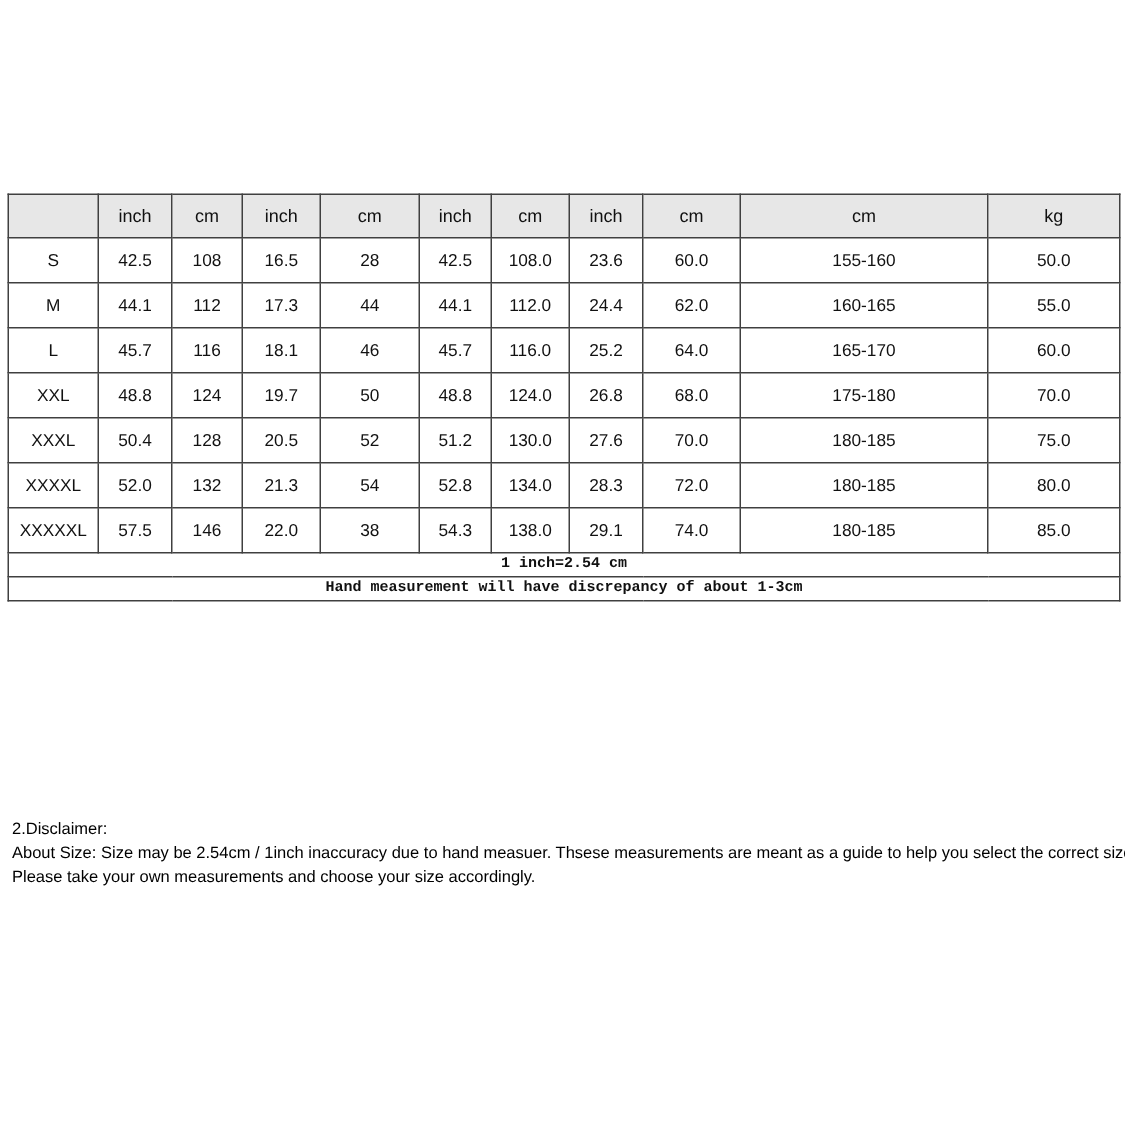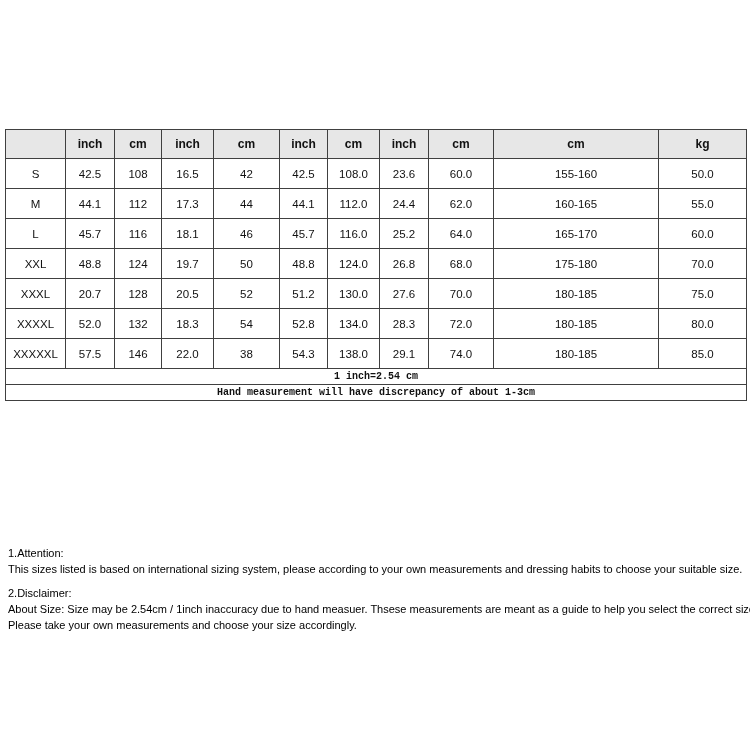--- a/index.html
+++ b/index.html
@@ -32,21 +32,21 @@
   }
   .group-row th {
     height: 31px;
     font-size: 13.5px;
     font-weight: bold;
     background: #e7e7e7;
   }
   .unit-row th {
     height: 29px;
     font-size: 12px;
-    font-weight: bold;
+    font-weight: normal;
     background: #e7e7e7;
   }
   .size-table tbody td {
     height: 30px;
     font-size: 11.5px;
     font-weight: normal;
     background: #ffffff;
   }
   .size-table tfoot td {
     height: 16px;
@@ -105,21 +105,21 @@
         <th>cm</th>
         <th>kg</th>
       </tr>
     </thead>
     <tbody>
         <tr>
           <td>S</td>
           <td>42.5</td>
           <td>108</td>
           <td>16.5</td>
-          <td>42</td>
+          <td>28</td>
           <td>42.5</td>
           <td>108.0</td>
           <td>23.6</td>
           <td>60.0</td>
           <td>155-160</td>
           <td>50.0</td>
         </tr>
         <tr>
           <td>M</td>
           <td>44.1</td>
@@ -154,36 +154,36 @@
           <td>50</td>
           <td>48.8</td>
           <td>124.0</td>
           <td>26.8</td>
           <td>68.0</td>
           <td>175-180</td>
           <td>70.0</td>
         </tr>
         <tr>
           <td>XXXL</td>
-          <td>20.7</td>
+          <td>50.4</td>
           <td>128</td>
           <td>20.5</td>
           <td>52</td>
           <td>51.2</td>
           <td>130.0</td>
           <td>27.6</td>
           <td>70.0</td>
           <td>180-185</td>
           <td>75.0</td>
         </tr>
         <tr>
           <td>XXXXL</td>
           <td>52.0</td>
           <td>132</td>
-          <td>18.3</td>
+          <td>21.3</td>
           <td>54</td>
           <td>52.8</td>
           <td>134.0</td>
           <td>28.3</td>
           <td>72.0</td>
           <td>180-185</td>
           <td>80.0</td>
         </tr>
         <tr>
           <td>XXXXXL</td>
@@ -204,23 +204,19 @@
         <td colspan="11">1 inch=2.54 cm</td>
       </tr>
       <tr>
         <td colspan="11">Hand measurement will have discrepancy of about 1-3cm</td>
       </tr>
     </tfoot>
   </table>
 
   <div class="notes">
     <div class="note-block">
-      <p class="note-title">1.Attention:</p>
-      <p class="note-line">This sizes listed is based on international sizing system, please according to your own measurements and dressing habits to choose your suitable size.</p>
-    </div>
-    <div class="note-block">
       <p class="note-title">2.Disclaimer:</p>
       <p class="note-line">About Size: Size may be 2.54cm / 1inch inaccuracy due to hand measuer. Thsese measurements are meant as a guide to help you select the correct size.</p>
       <p class="note-line">Please take your own measurements and choose your size accordingly.</p>
     </div>
   </div>
 
 </div>
 
 </body></html>

